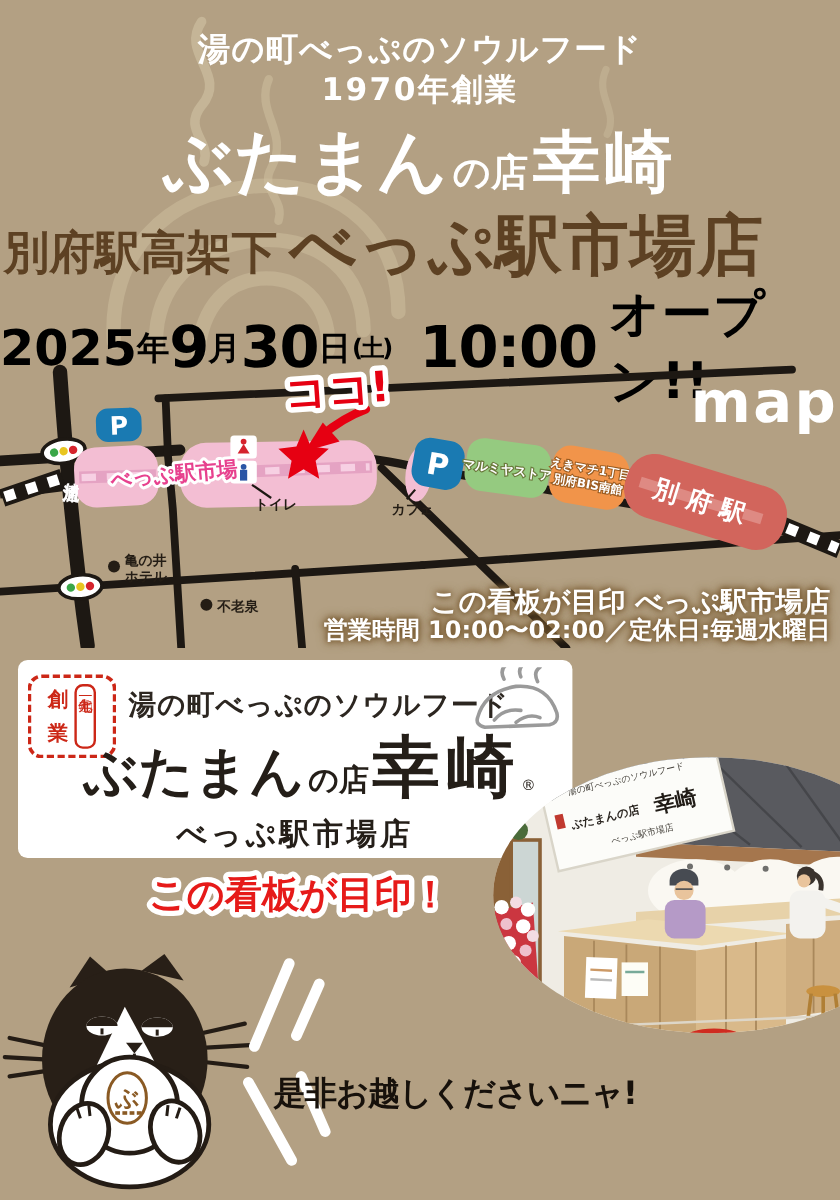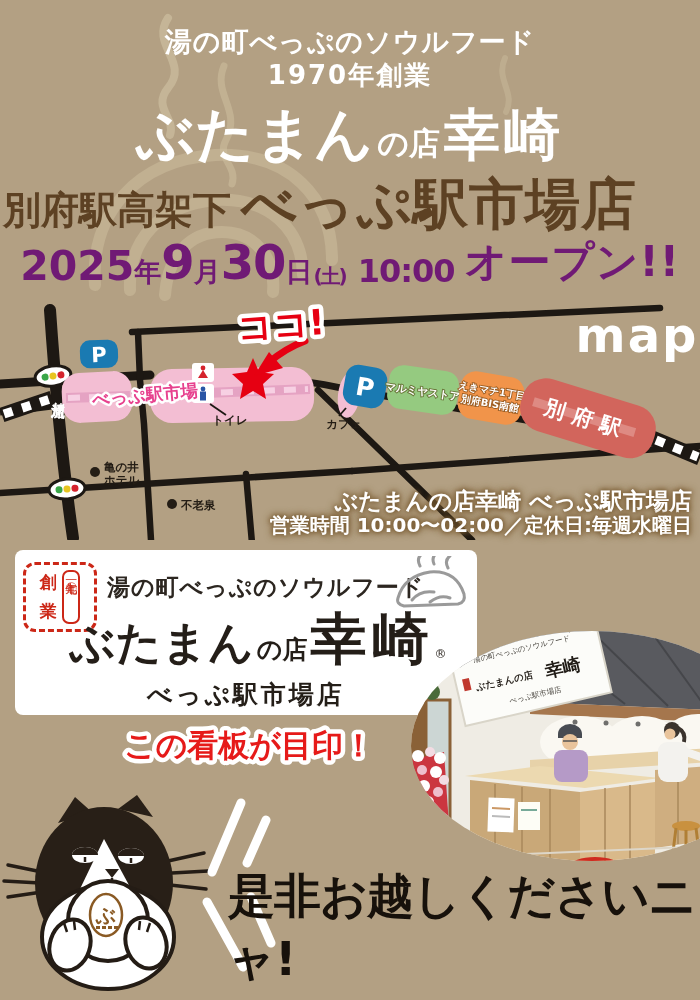--- a/index.html
+++ b/index.html
@@ -13,26 +13,26 @@
   .hdr-line{width:700px; text-align:center; color:#fff; font-weight:700; line-height:1;}
   .hdr-tagline{top:28px; font-size:27px; letter-spacing:1px;}
   .hdr-est{top:62px; font-size:26px; letter-spacing:2px;}
   .hdr-brand{top:96px; display:flex; justify-content:center; align-items:baseline; width:700px; color:#fff;}
   .hdr-brand .b-main{font-size:58px; font-weight:800;}
   .hdr-brand .b-mid{font-size:31px; font-weight:800; margin:0 4px;}
   .hdr-brand .b-name{font-size:56px; font-weight:800; letter-spacing:4px;}
   .hdr-sub{top:168px; display:flex; justify-content:center; align-items:baseline; width:640px; color:#5d4123; gap:10px;}
   .hdr-sub .loc{font-size:38px; font-weight:900;}
   .hdr-sub .store{font-size:55px; font-weight:900; letter-spacing:1px;}
-  .hdr-date{top:234px; display:flex; justify-content:center; align-items:flex-end; width:700px; color:#701a75; font-weight:900;}
+  .hdr-date{top:234px; display:flex; justify-content:center; align-items:center; width:700px; color:#000000; font-weight:900;}
   .hdr-date .n-big{font-size:48px; letter-spacing:-1px;}
   .hdr-date .n-year{font-size:41px;}
   .hdr-date .u{font-size:27px;}
   .hdr-date .wd{font-size:20px; letter-spacing:-2px; margin:0 4px 0 1px;}
-  .hdr-date .tm{font-size:32px; letter-spacing:-1px; margin-left:8px;}
+  .hdr-date .tm{font-size:48px; letter-spacing:-1px; margin-left:20px;}
   .hdr-date .op{font-size:42px; margin-left:10px; letter-spacing:1px;}
   
   .map-info{right:8px; text-align:right; color:#fff; font-weight:900;
     text-shadow:0 0 4px #7a5c33,0 0 6px #7a5c33,0 0 9px #7a5c33;}
   .mi1{top:486px; font-size:23px;}
   .mi2{top:512px; font-size:20px;}
   
   .sign{left:15px; top:550px; width:462px; height:165px; background:#fff; border-radius:8px;}
   .seal{left:8px; top:12px; width:74px; height:70px; border:3px dashed #cc2717; border-radius:12px;
         display:flex; flex-direction:row; justify-content:center; align-items:center; gap:5px; box-sizing:border-box;
@@ -41,21 +41,21 @@
   .seal-box{border:2px solid #cc2717; border-radius:7px; padding:1px 1px; font-size:12px; line-height:1.05;
             writing-mode:vertical-rl; text-orientation:upright; height:48px;}
   .sign-tagline{left:92px; top:22px; font-size:23px; font-weight:700; color:#2c2620; letter-spacing:1px;}
   .sign-brand{left:28px; top:52px; width:430px; display:flex; align-items:baseline; justify-content:center; color:#241e18;}
   .sign-brand .sb-main{font-size:45px; font-weight:800;}
   .sign-brand .sb-mid{font-size:25px; font-weight:800; margin:0 3px;}
   .sign-brand .sb-name{font-size:56px; font-weight:900; letter-spacing:6px; font-family:"DejaVu Serif","Liberation Serif",serif;}
   .sign-brand .sb-reg{font-size:12px;}
   .sign-store{left:0; top:128px; width:462px; text-align:center; font-size:25px; font-weight:800; color:#241e18; letter-spacing:3px;}
   
-  .cat-msg{left:228px; top:865px; font-size:47px; font-weight:900; color:#17110b; letter-spacing:-1px;}
+  .cat-msg{left:228px; top:893px; font-size:27px; font-weight:900; color:#17110b; letter-spacing:-1px;}
   svg{display:block;}
   svg text{font-family:"DejaVu Sans","Liberation Sans",sans-serif;}
 </style>
 </head>
 <body>
 
 <div class="page">
 
   <svg class="abs" style="left:0;top:0" width="700" height="320" viewBox="0 0 700 320">
     <g fill="none" stroke="#cbbc9d" stroke-linecap="round">
@@ -193,21 +193,21 @@
 
     <text x="637" y="64" text-anchor="middle" font-size="48" font-weight="800" fill="#fff" letter-spacing="2">map</text>
 
     <circle cx="95" cy="184" r="5" fill="#241d15"></circle>
     <text x="104" y="183" font-size="11.5" font-weight="bold" fill="#241d15">亀の井</text>
     <text x="104" y="196" font-size="11.5" font-weight="bold" fill="#241d15">ホテル</text>
     <circle cx="172" cy="216" r="5" fill="#241d15"></circle>
     <text x="181" y="221" font-size="11.5" font-weight="bold" fill="#241d15">不老泉</text>
   </svg>
 
-  <div class="abs map-info mi1">ぶたまんの店幸崎 べっぷ駅市場店</div>
+  <div class="abs map-info mi1">この看板が目印 べっぷ駅市場店</div>
   <div class="abs map-info mi2">営業時間 10:00〜02:00／定休日:毎週水曜日</div>
 
   <div class="abs sign">
     <div class="abs seal">
       <div class="seal-col">
         <span>創</span>
         <span>業</span>
       </div>
       <div class="seal-box">一九七〇年</div>
     </div>

